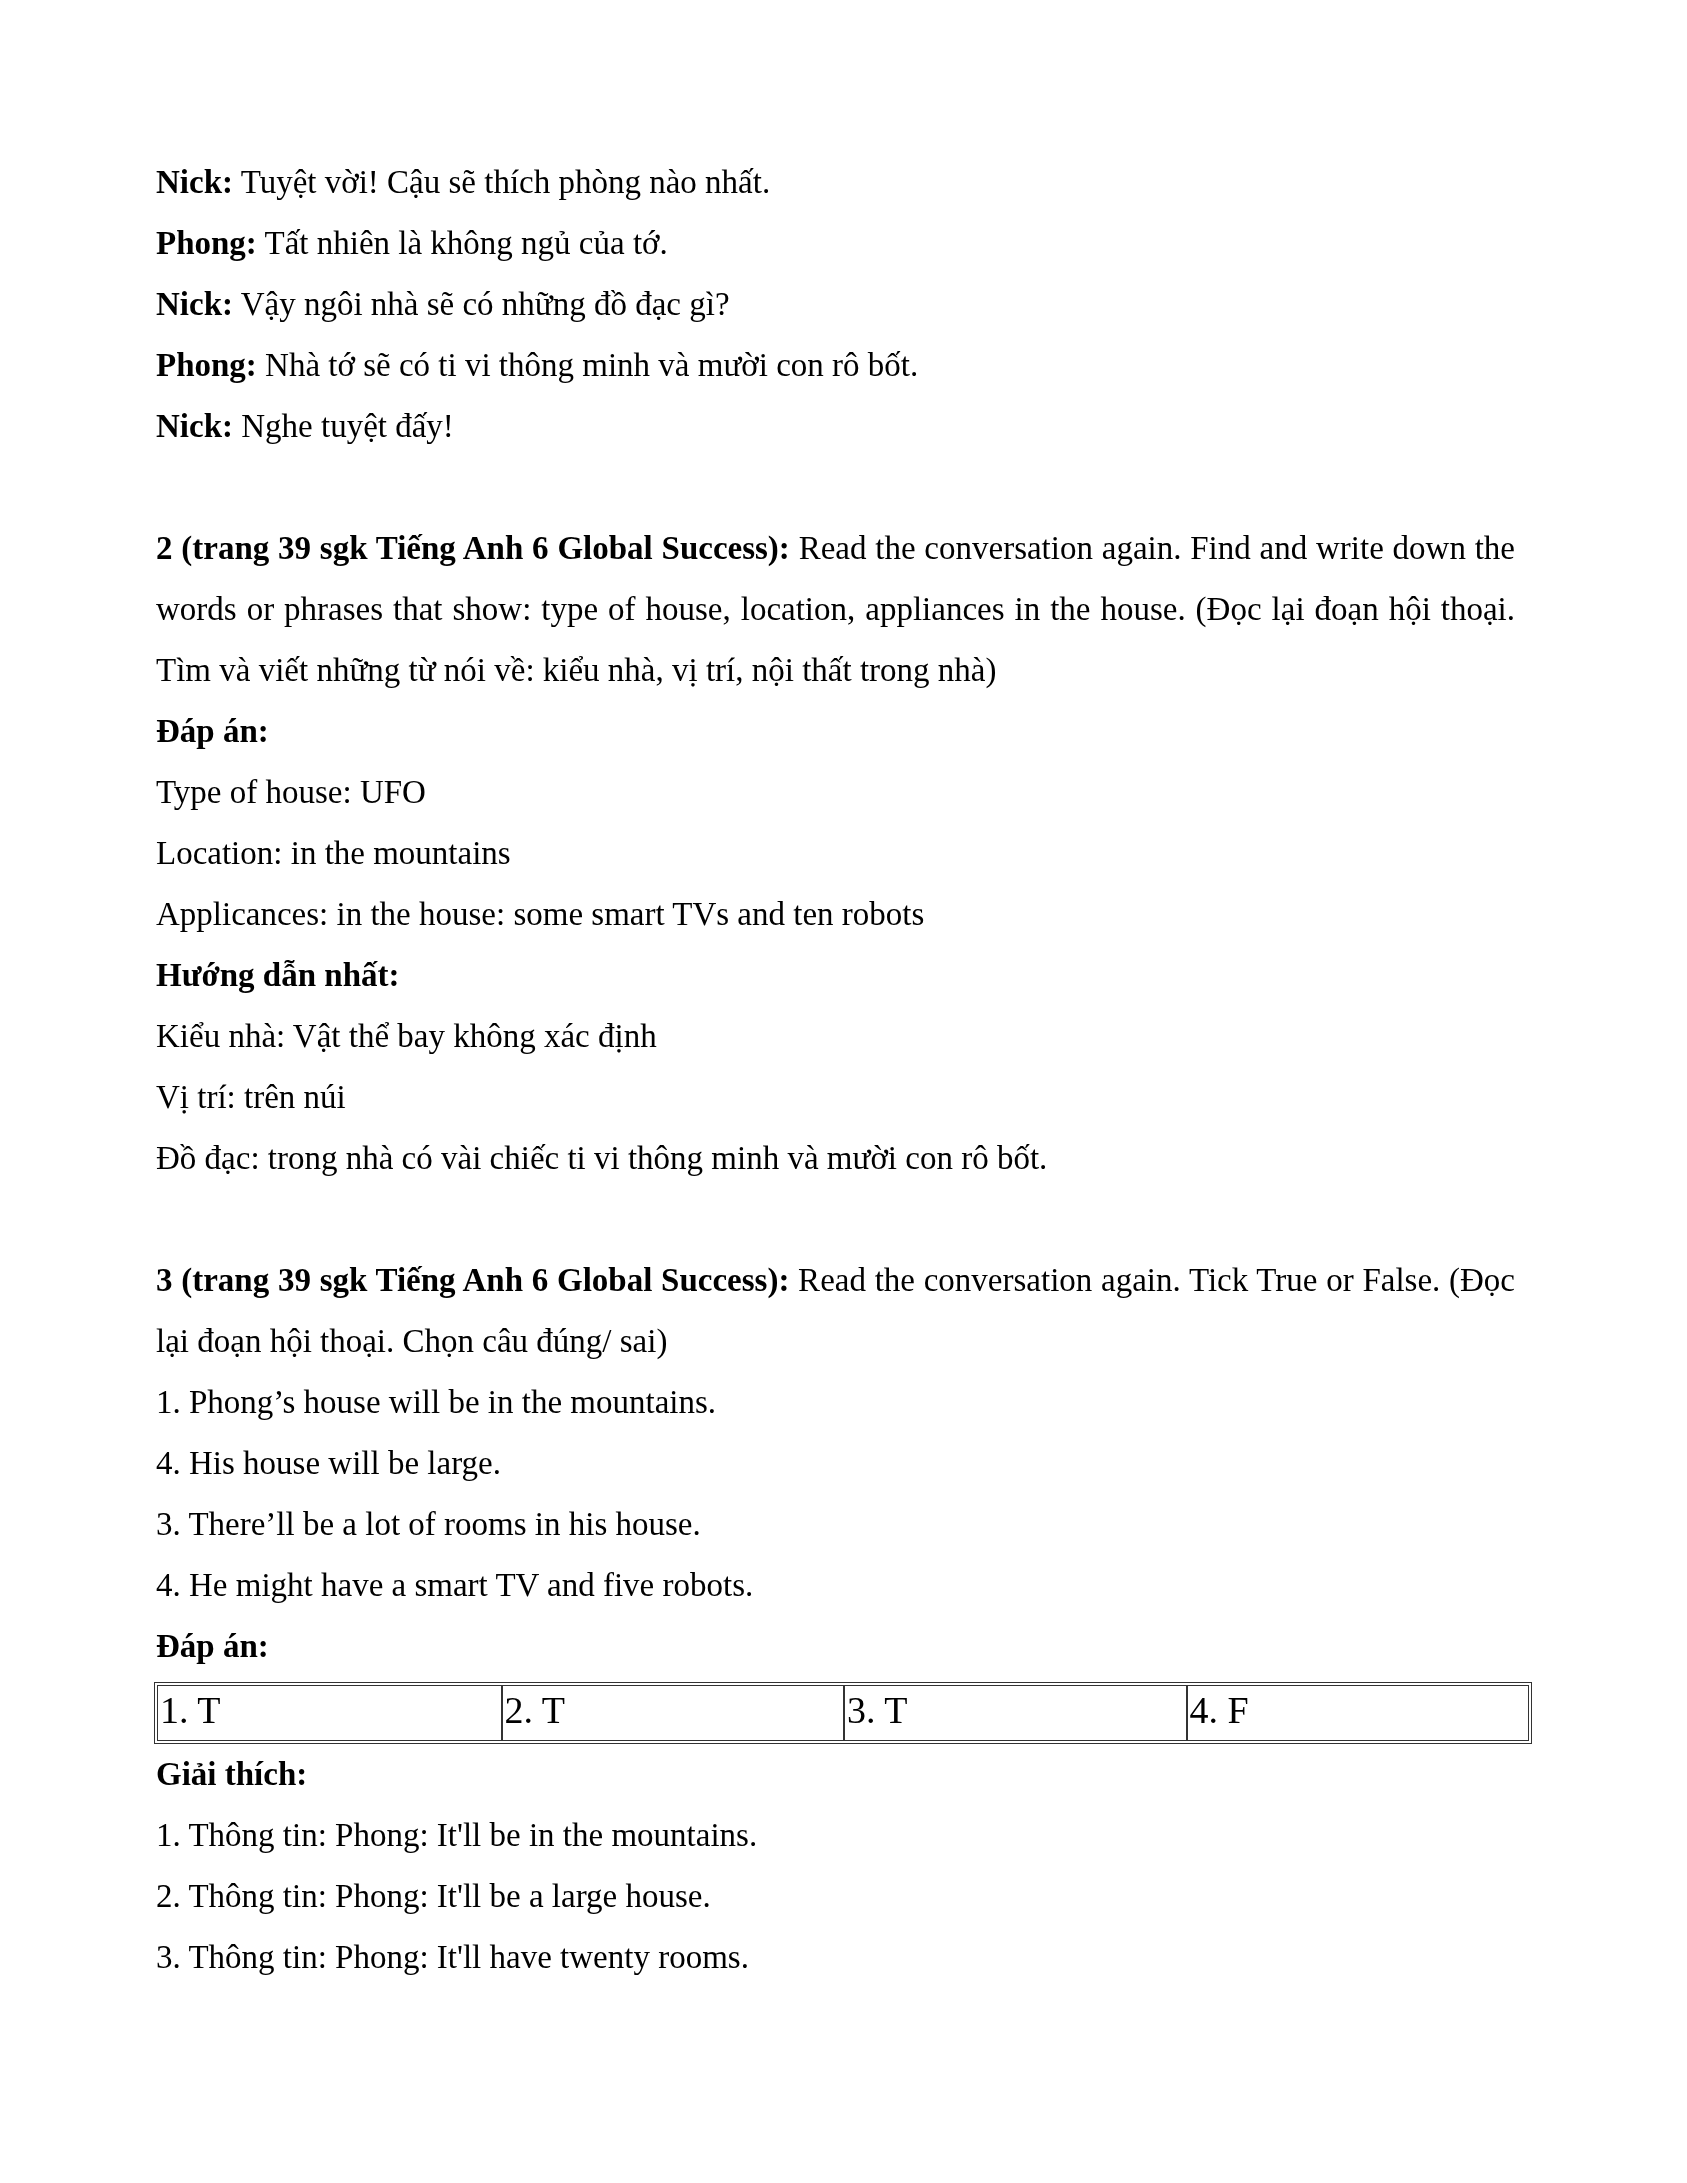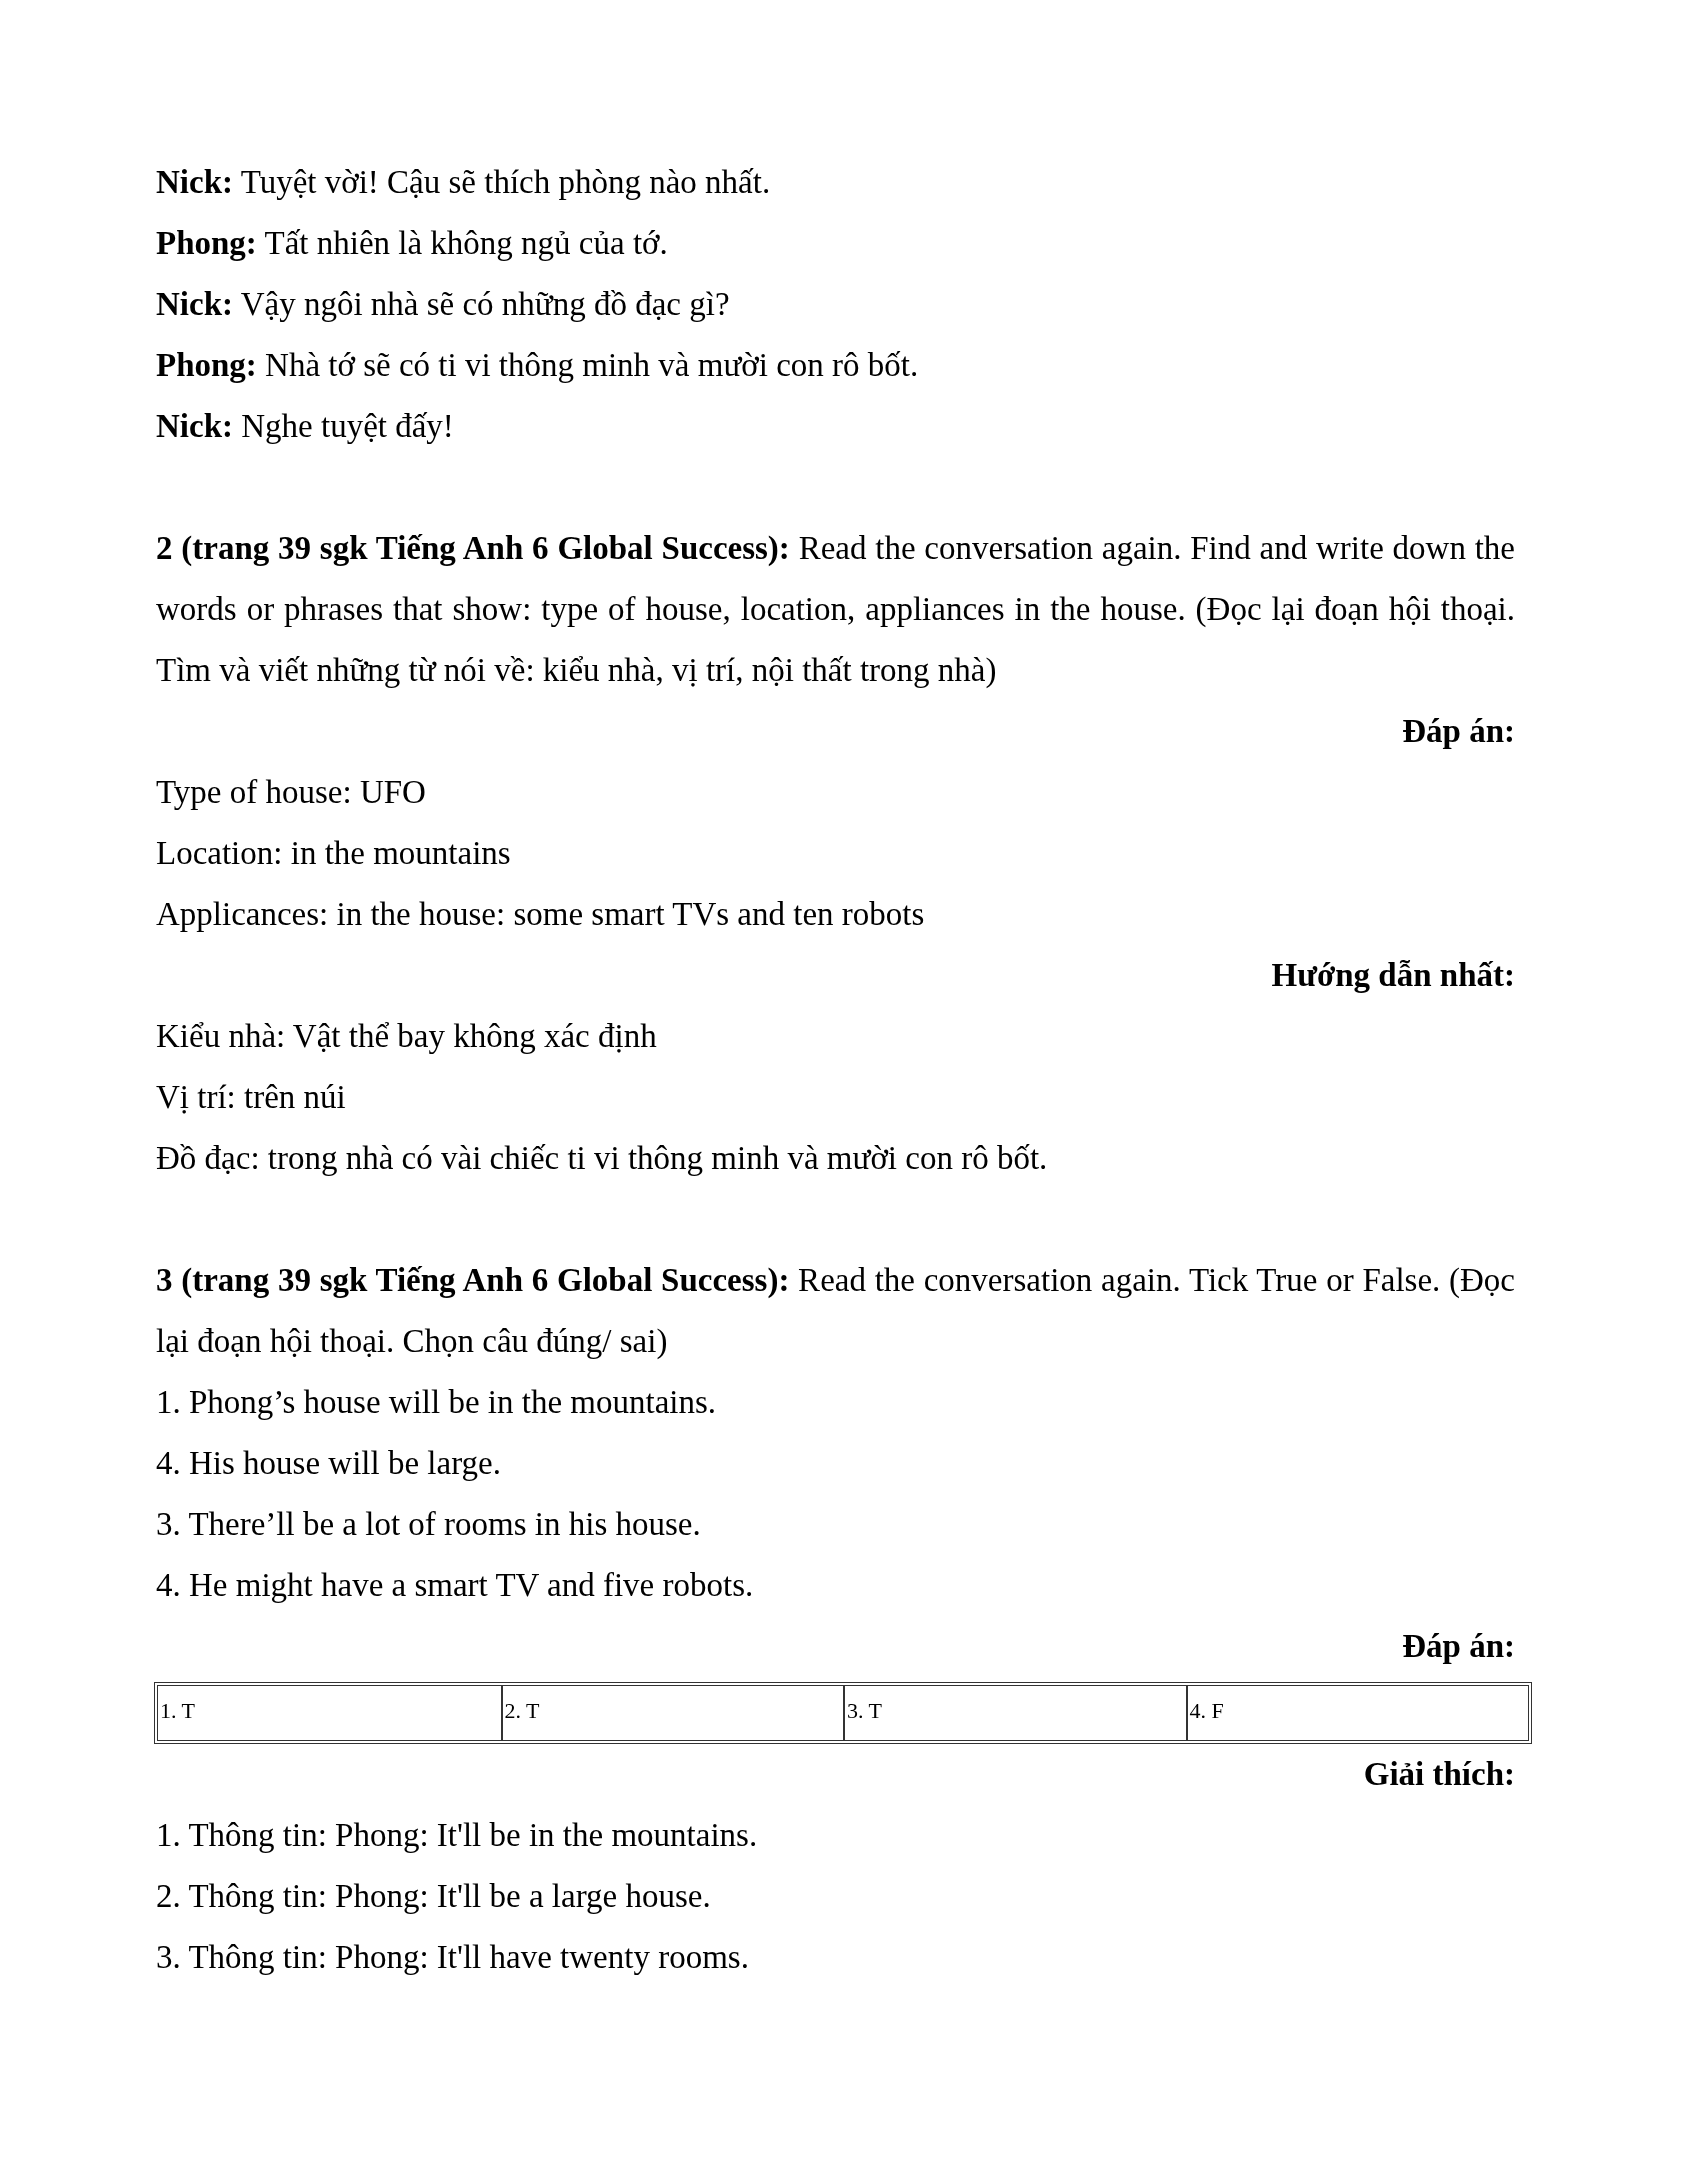--- a/index.html
+++ b/index.html
@@ -1,26 +1,26 @@
 <!DOCTYPE html>
 <html style="font-size:12.7px"><head>
 <meta charset="utf-8">
 <style>
   html, body { margin:0; padding:0; background:#ffffff; }
   body { width:1687px; height:2183px; position:relative; overflow:hidden;
          font-family:"Liberation Serif", serif; color:#000; font-size:33px; }
   .page { position:absolute; left:156px; top:152px; width:1359px; }
   .line { height:61px; line-height:61px; white-space:nowrap; }
   .para { line-height:61px; text-align:justify; }
-  .b { font-weight:bold;text-align:right; }
+  .b { font-weight:bold; }
   .gap { height:61px; }
   table.ans { border-collapse:separate; border-spacing:0; width:1378px; margin-left:-1.6px;
               border:4px double #333; margin-top:4.8px; margin-bottom:0; }
   table.ans td { border-left:2.4px solid #333; height:54px; line-height:49px; padding:0 0 0 1.6px;
-                 vertical-align:top; width:25%; font-size:22px; }
+                 vertical-align:top; width:25%; font-size:38px; }
   table.ans td:first-child { border-left:none; }
 </style>
 </head>
 <body>
 
 <div class="page">
 
   <div class="line"><span class="b">Nick:</span><span> Tuyệt vời! Cậu sẽ thích phòng nào nhất.</span></div>
   <div class="line"><span class="b">Phong:</span><span> Tất nhiên là không ngủ của tớ.</span></div>
   <div class="line"><span class="b">Nick:</span><span> Vậy ngôi nhà sẽ có những đồ đạc gì?</span></div>

